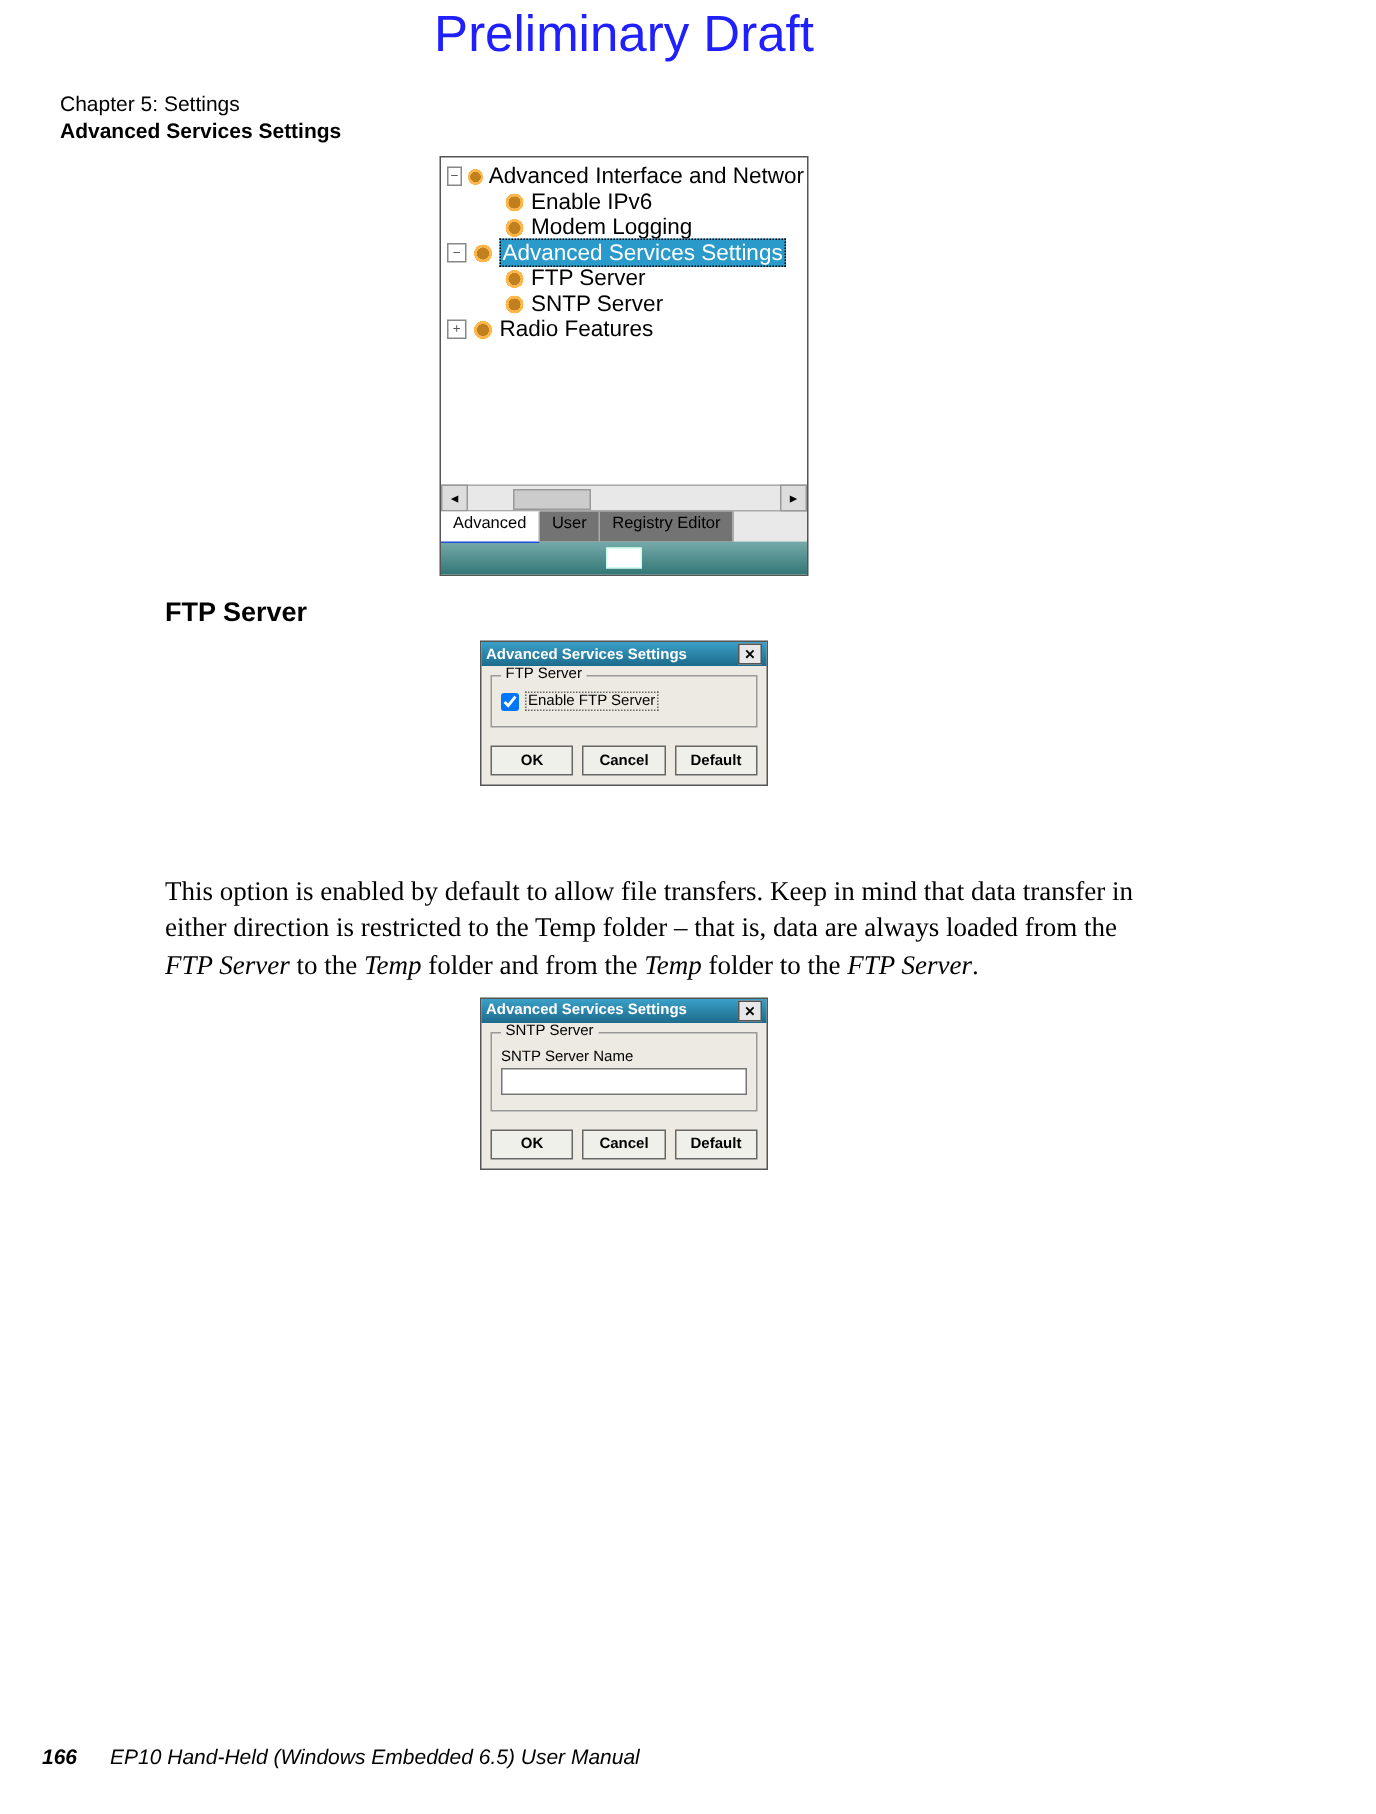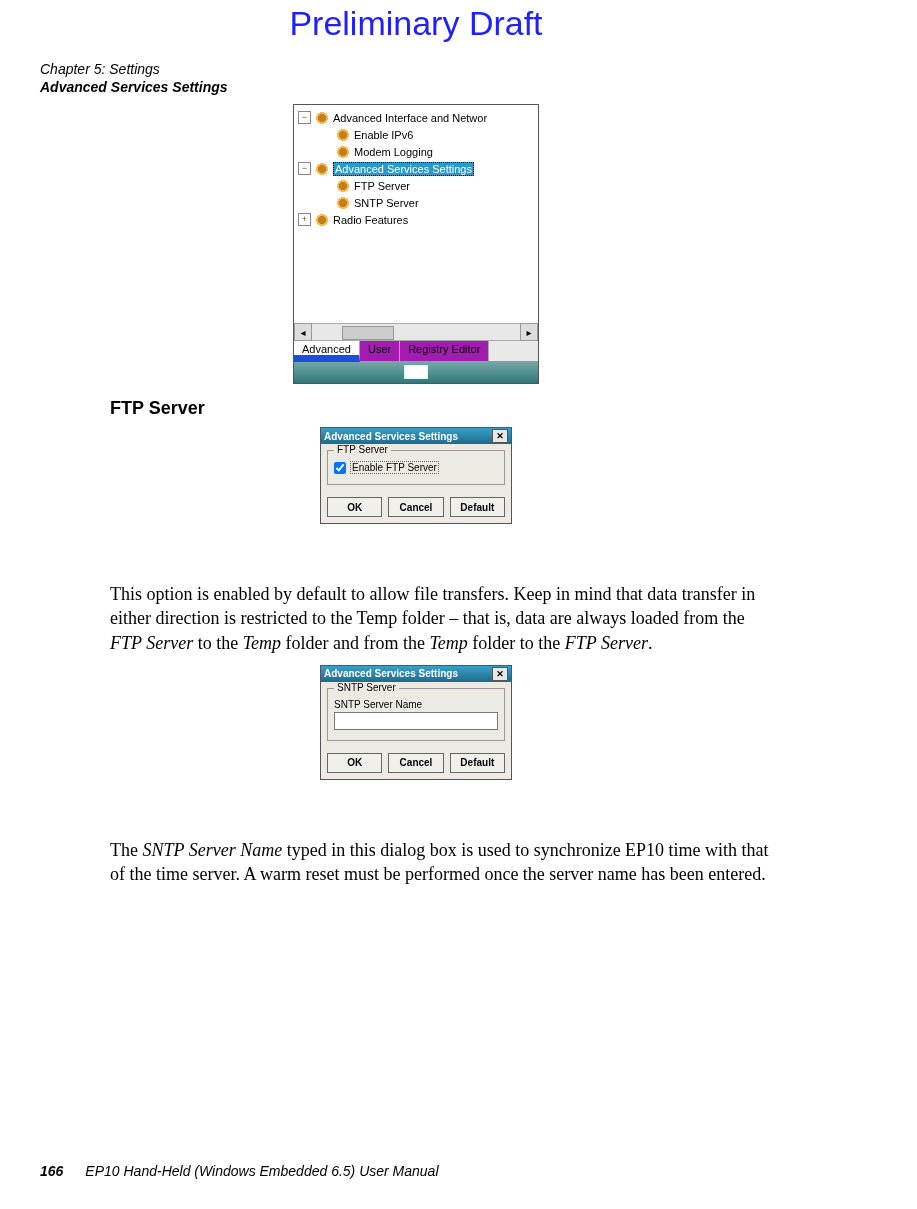--- a/index.html
+++ b/index.html
@@ -17,21 +17,20 @@
     padding: 0;
   }
   .watermark {
     color: #2020ff;
     font-size: 34px;
     text-align: center;
     font-family: Arial, sans-serif;
     padding-top: 4px;
   }
   .topmeta {
-    font-style: italic;
     font-size: 14px;
     line-height: 1.25;
     padding: 18px 0 0 40px;
   }
   .section-title {
     font-weight: 700;
     font-size: 21px;
     padding: 26px 0 6px 40px;
   }
   .section-title .num { padding-right: 14px; }
@@ -44,21 +43,21 @@
   }
   .subheading {
     font-weight: 700;
     font-size: 18px;
     padding: 10px 0 4px 110px;
     font-family: "Segoe UI", Verdana, sans-serif;
   }
   .footer {
     position: absolute;
     bottom: 30px;
-    left: 40px;
+    left: 28px;
     font-style: italic;
     font-size: 14px;
   }
   .footer .pageno {
     font-style: italic;
     font-weight: 700;
     padding-right: 22px;
   }
 
   
@@ -106,35 +105,35 @@
     font-size:9px;line-height:1;margin:0 4px 0 2px;background:#fff;color:#555;
   }
   .gear { width:14px;height:14px;display:inline-block;margin-right:4px;
     background: radial-gradient(circle at 50% 50%, #c08020 0 40%, #ffb64a 41% 60%, transparent 61%);
     border-radius:50%;
     }
   .tree-row.sel .label{
     background:#2a9acb;color:#fff;border:1px dotted #000;padding:0 1px;
   }
   .tree-row.indent2 { padding-left: 40px; }
-  .tree-row .label{ font-size:11px; }
+  .tree-row .label{ font-size:15px; }
   .hscroll {
     display:flex; height:16px; border-top:1px solid #aaa;
     background:#e8e8e8; align-items:center; font-size:10px;
   }
   .hscroll .btn{width:16px;height:16px;border:1px solid #999;background:#ddd;display:flex;align-items:center;justify-content:center;}
   .hscroll .track{flex:1;position:relative;height:14px;}
   .hscroll .thumb{position:absolute;left:30px;width:50px;height:12px;top:1px;background:#ccc;border:1px solid #999;}
   .tw-tabs {
     display:flex; height:20px; background:#e9e9e9; border-top:1px solid #aaa;
   }
   .tw-tabs .tab{
-    padding:2px 8px;border-right:1px solid #aaa;font-size:11px;background:#a21caf;
-  }
-  .tw-tabs .tab.active{background:#fff;border-bottom:7px solid #1d4ed8;margin-bottom:-1px;}
+    padding:2px 8px;border-right:1px solid #aaa;font-size:11px;background:#737373;
+  }
+  .tw-tabs .tab.active{background:#fff;border-bottom:1px solid #1d4ed8;margin-bottom:-1px;}
   .tw-bottom{
     height:22px;background:linear-gradient(#7aa,#377);display:flex;align-items:center;justify-content:center;
   }
   .tw-bottom .kbd{width:22px;height:12px;border:1px solid #cfe;background:#fff;}
 
   
   .dlg {
     width: 190px;
     border:1px solid #555;
     background:#eceae3;
@@ -285,21 +284,18 @@
         </div>
       </div>
       <div class="dlg-btns">
         <div class="btn">OK</div>
         <div class="btn">Cancel</div>
         <div class="btn">Default</div>
       </div>
     </div>
   </div>
 
-  <div class="body-text">
-    <span>The </span><i>SNTP Server Name</i><span> typed in this dialog box is used to synchronize EP10 time with that of the time server. A warm reset must be performed once the server name has been entered.</span>
-  </div>
 
   <div class="footer">
     <span class="pageno">166</span><span>EP10 Hand-Held (Windows Embedded 6.5) User Manual</span>
   </div>
 
 </div>
 
 </body></html>

